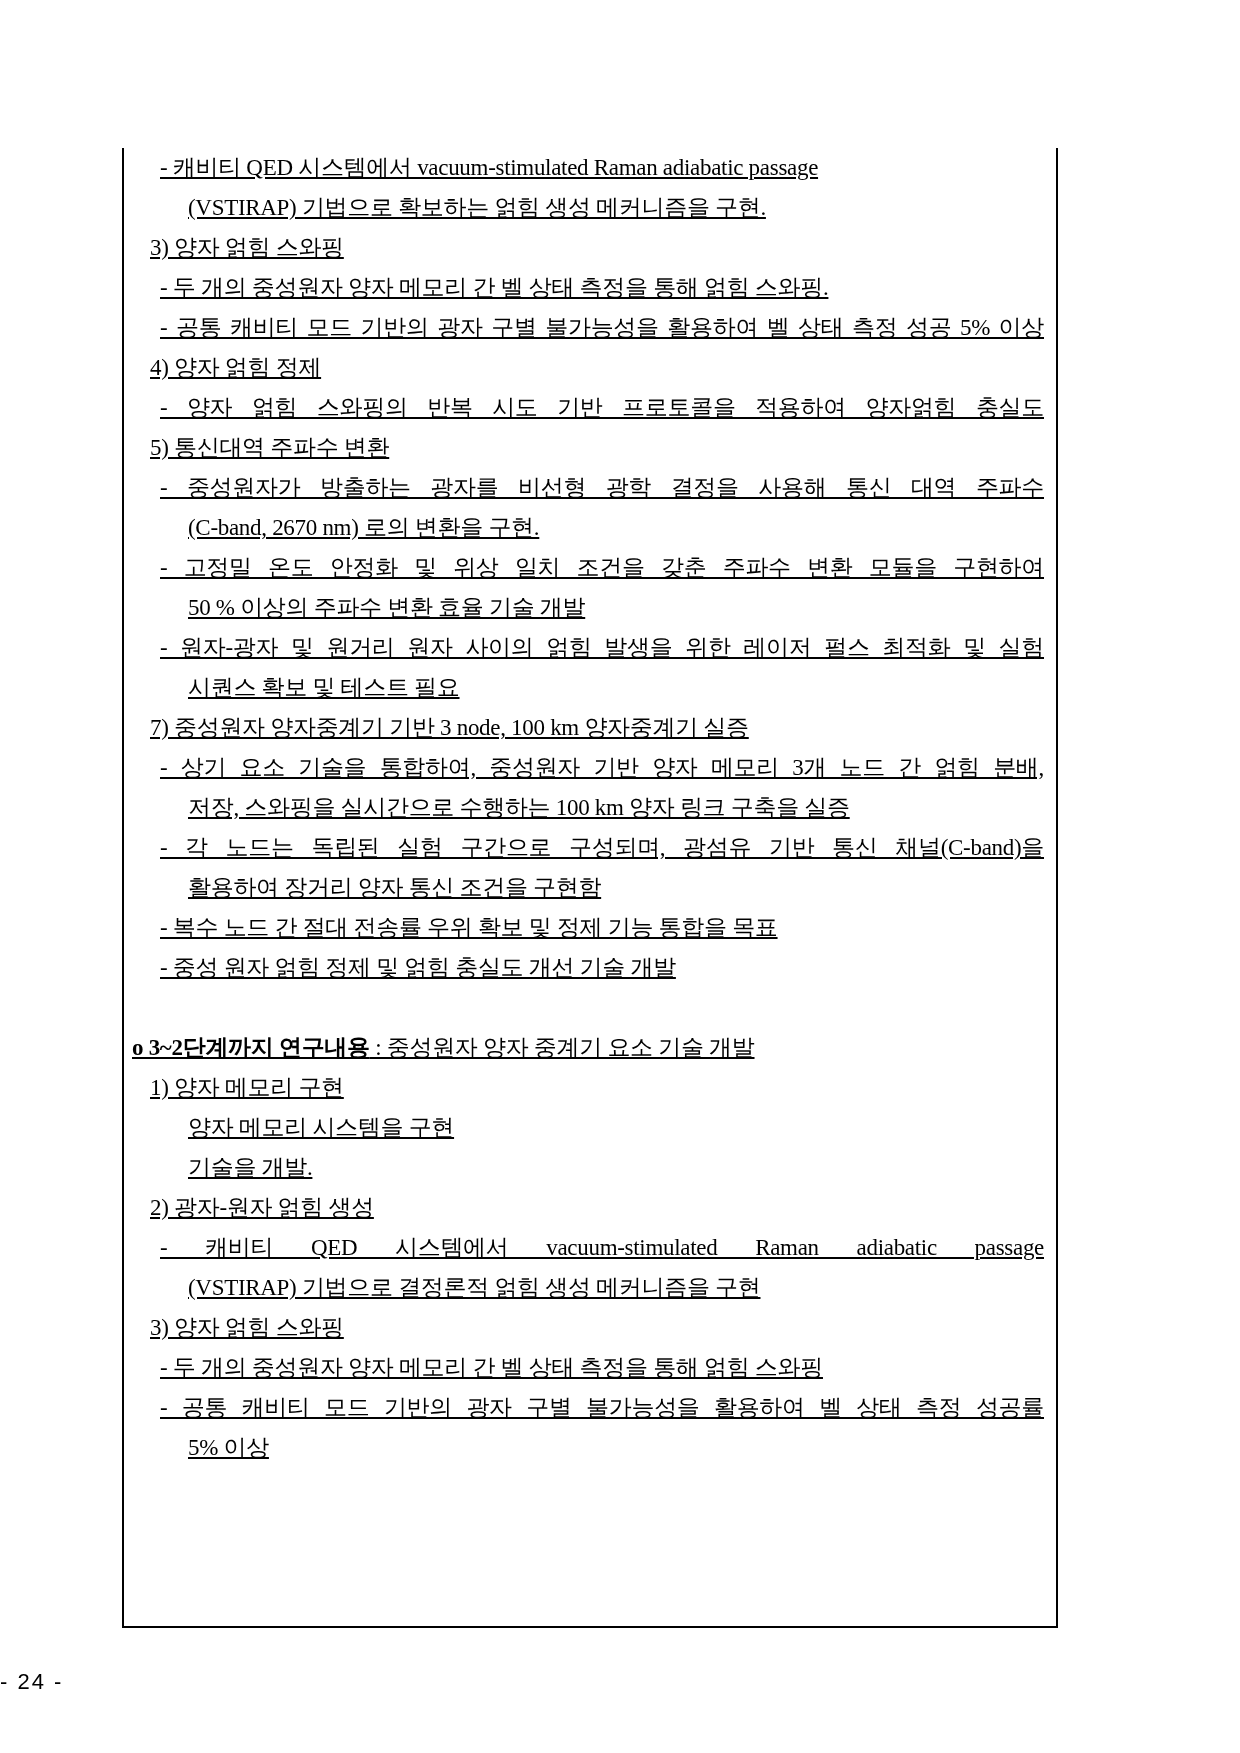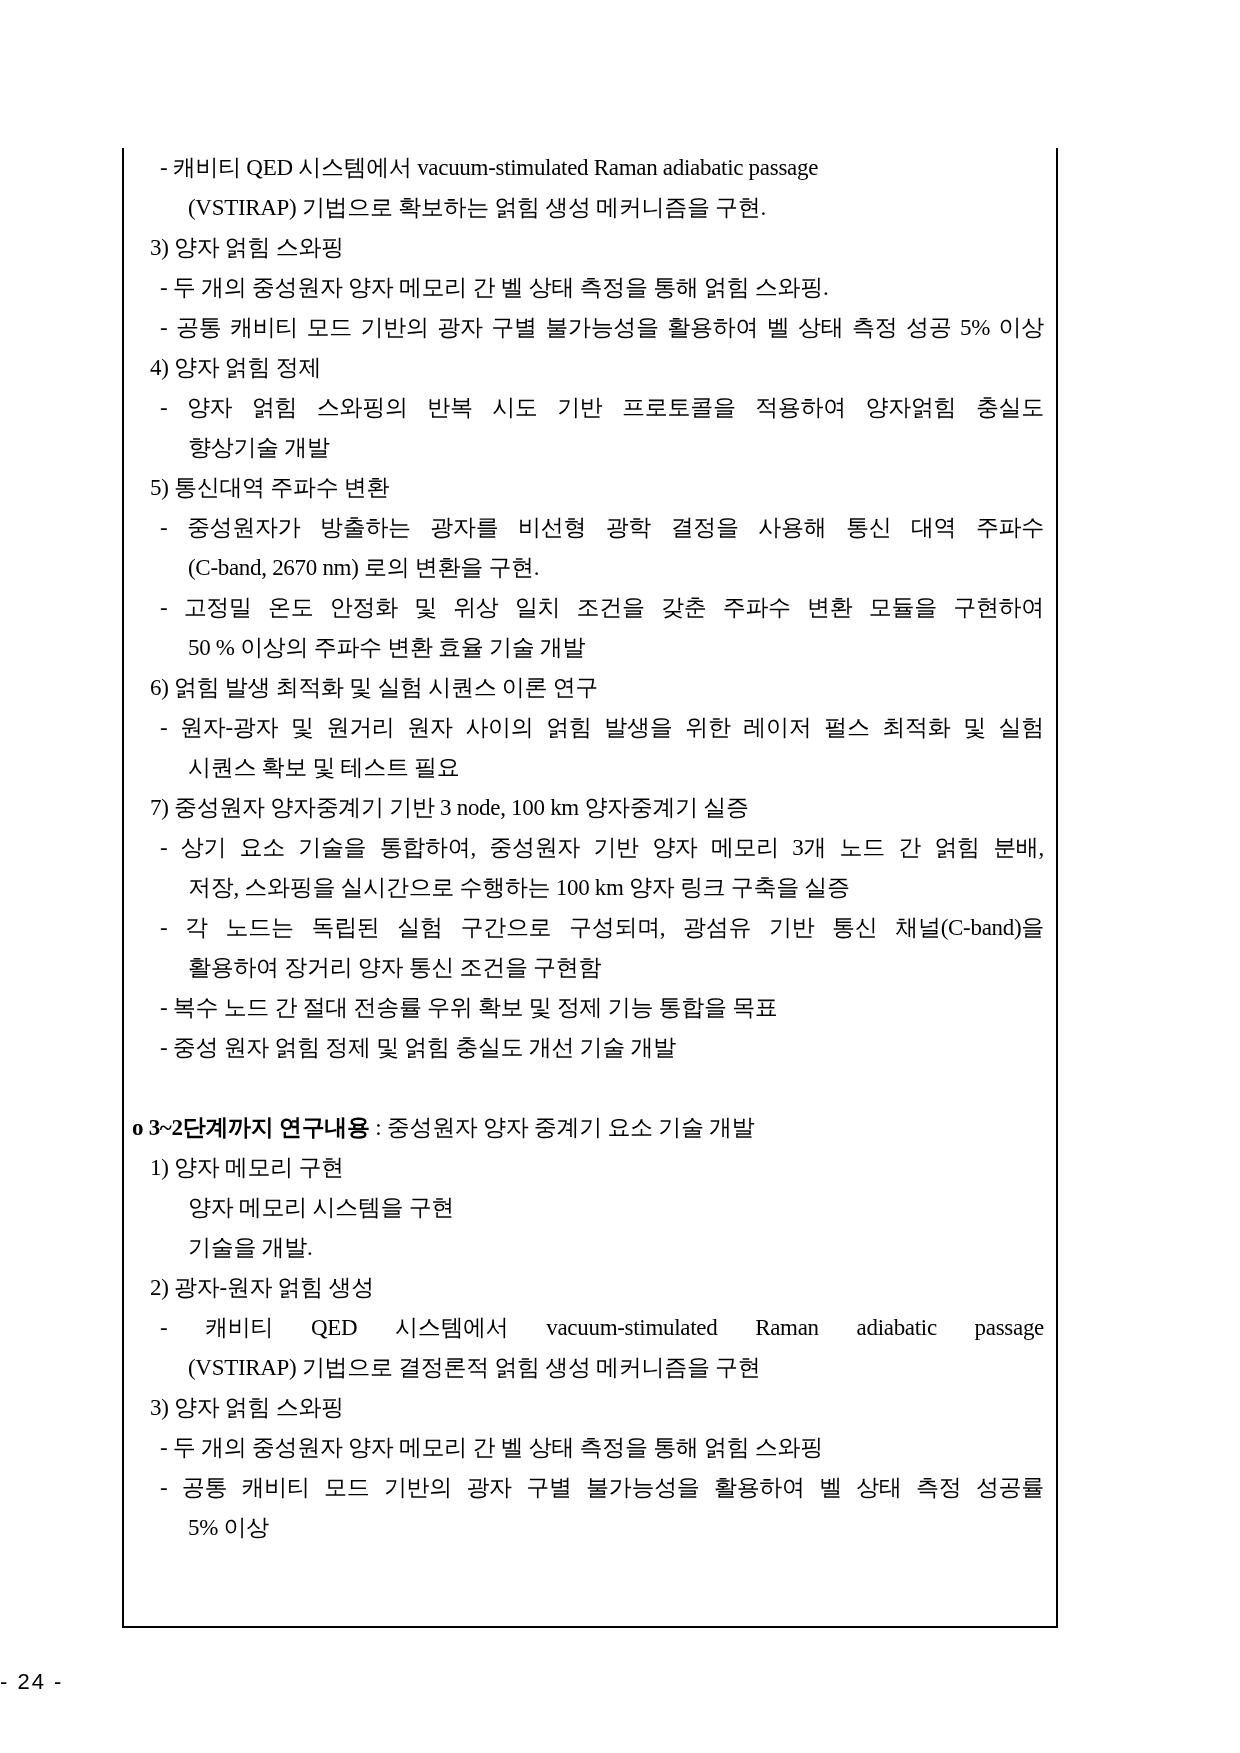--- a/index.html
+++ b/index.html
@@ -21,20 +21,21 @@
     left: 122px;
     top: 148px;
     width: 936px;
     height: 1480px;
     box-sizing: border-box;
     border-left: 2px solid #000;
     border-right: 2px solid #000;
     border-bottom: 2px solid #000;
     padding-right: 12px;
     overflow: hidden;
+    text-decoration: underline;
   }
   .line {
     height: 40px;
     line-height: 40px;
     font-size: 23px;
     overflow: hidden;
     white-space: nowrap;
     letter-spacing: -0.3px;
   }
   .line.just {
@@ -66,27 +67,25 @@
 
 <div class="page">
   <div class="content-box">
       <div class="line ind2">- 캐비티 QED 시스템에서 vacuum-stimulated Raman adiabatic passage</div>
       <div class="line ind3">(VSTIRAP) 기법으로 확보하는 얽힘 생성 메커니즘을 구현.</div>
       <div class="line ind1">3) 양자 얽힘 스와핑</div>
       <div class="line ind2">- 두 개의 중성원자 양자 메모리 간 벨 상태 측정을 통해 얽힘 스와핑.</div>
       <div class="line ind2 just">- 공통 캐비티 모드 기반의 광자 구별 불가능성을 활용하여 벨 상태 측정 성공 5% 이상</div>
       <div class="line ind1">4) 양자 얽힘 정제</div>
       <div class="line ind2 just">- 양자 얽힘 스와핑의 반복 시도 기반 프로토콜을 적용하여 양자얽힘 충실도</div>
-      <div class="line ind3">향상기술 개발</div>
       <div class="line ind1">5) 통신대역 주파수 변환</div>
       <div class="line ind2 just">- 중성원자가 방출하는 광자를 비선형 광학 결정을 사용해 통신 대역 주파수</div>
       <div class="line ind3">(C-band, 2670 nm) 로의 변환을 구현.</div>
       <div class="line ind2 just">- 고정밀 온도 안정화 및 위상 일치 조건을 갖춘 주파수 변환 모듈을 구현하여</div>
       <div class="line ind3">50 % 이상의 주파수 변환 효율 기술 개발</div>
-      <div class="line ind1">6) 얽힘 발생 최적화 및 실험 시퀀스 이론 연구</div>
       <div class="line ind2 just">- 원자-광자 및 원거리 원자 사이의 얽힘 발생을 위한 레이저 펄스 최적화 및 실험</div>
       <div class="line ind3">시퀀스 확보 및 테스트 필요</div>
       <div class="line ind1">7) 중성원자 양자중계기 기반 3 node, 100 km 양자중계기 실증</div>
       <div class="line ind2 just">- 상기 요소 기술을 통합하여, 중성원자 기반 양자 메모리 3개 노드 간 얽힘 분배,</div>
       <div class="line ind3">저장, 스와핑을 실시간으로 수행하는 100 km 양자 링크 구축을 실증</div>
       <div class="line ind2 just">- 각 노드는 독립된 실험 구간으로 구성되며, 광섬유 기반 통신 채널(C-band)을</div>
       <div class="line ind3">활용하여 장거리 양자 통신 조건을 구현함</div>
       <div class="line ind2">- 복수 노드 간 절대 전송률 우위 확보 및 정제 기능 통합을 목표</div>
       <div class="line ind2">- 중성 원자 얽힘 정제 및 얽힘 충실도 개선 기술 개발</div>
       <div class="line blank"></div>

